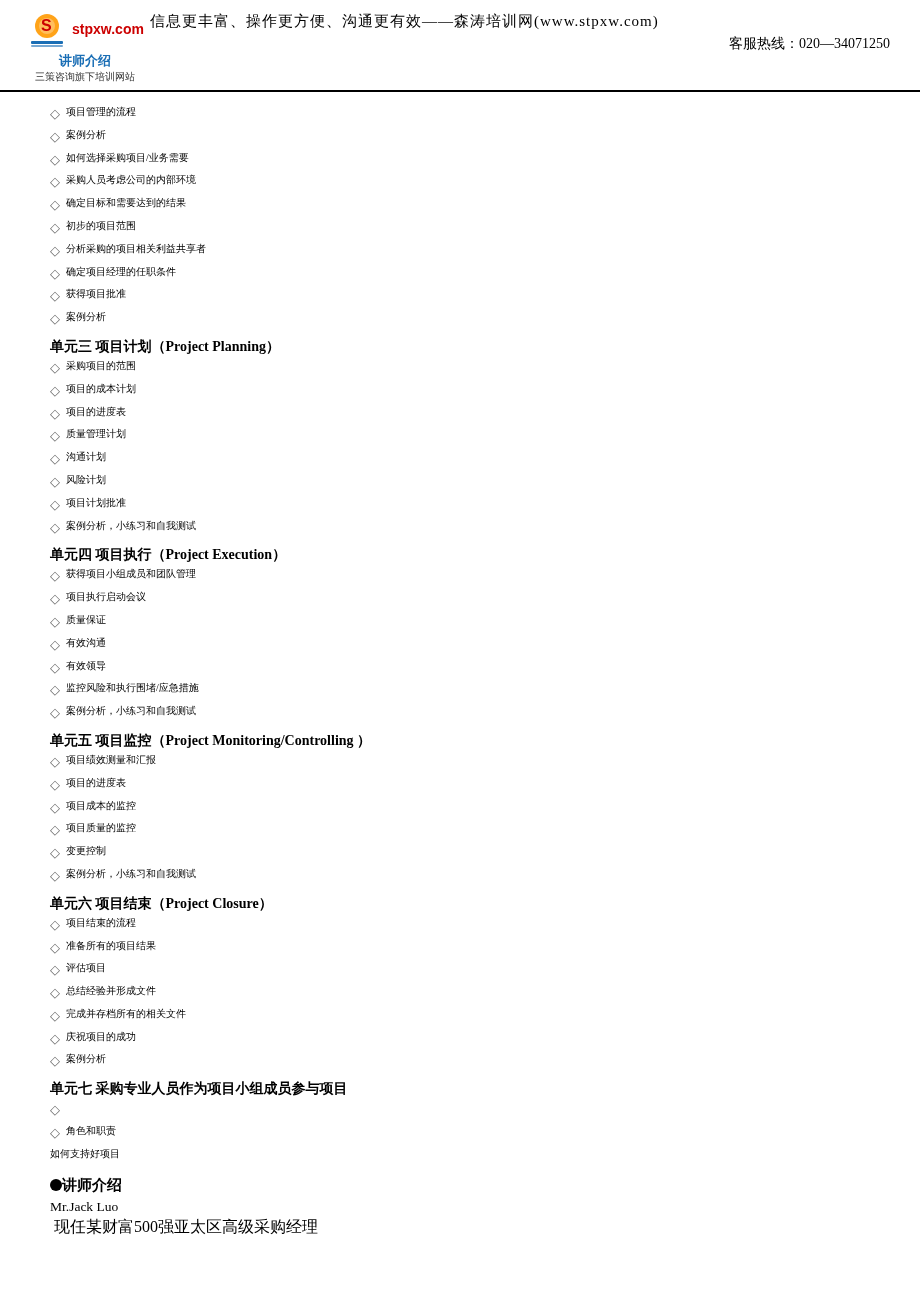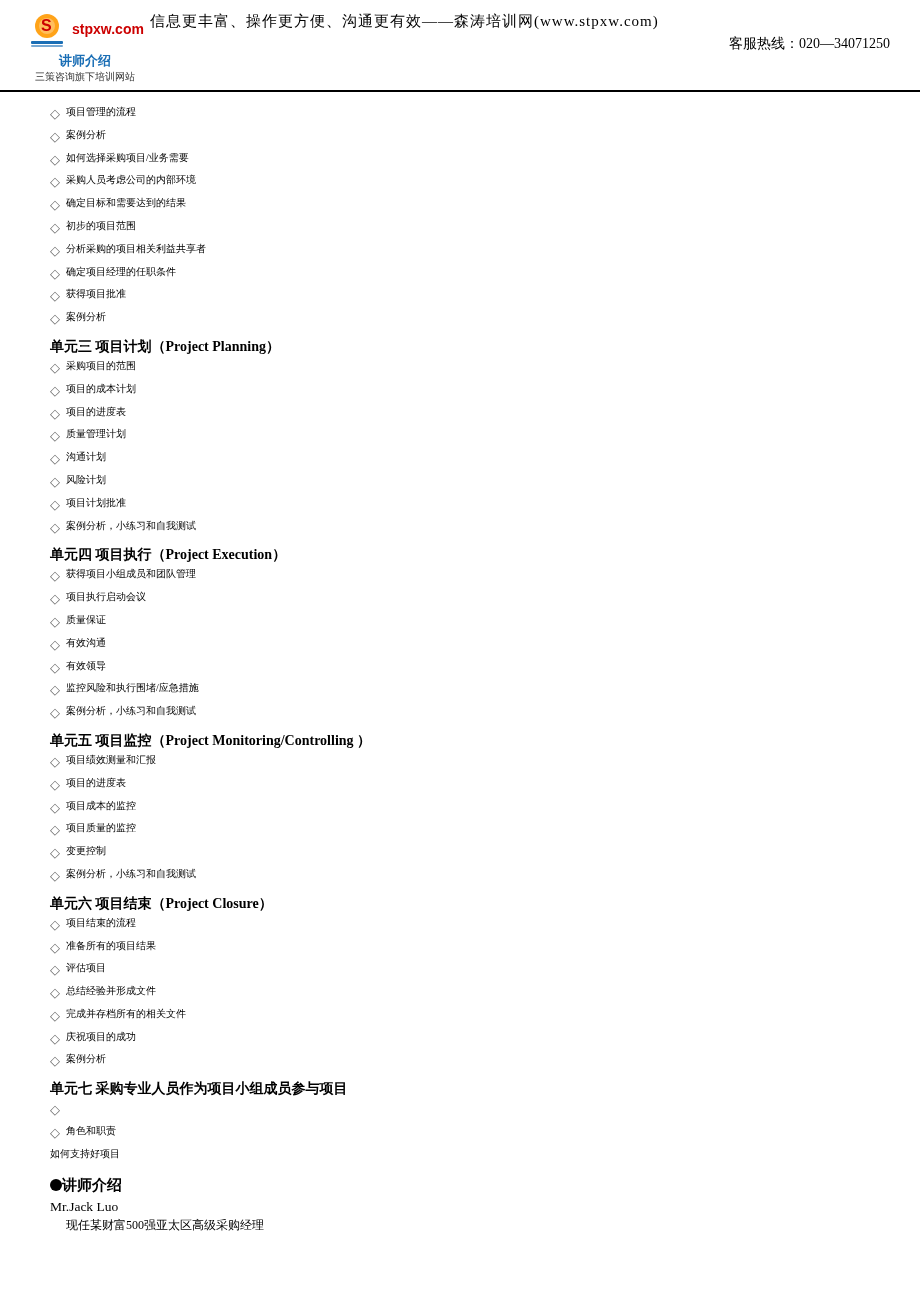--- a/index.html
+++ b/index.html
@@ -101,22 +101,22 @@
       height: 12px;
       background: #000;
       border-radius: 50%;
       flex-shrink: 0;
     }
     .instructor-name {
       font-size: 13.5px;
       margin: 2px 0;
     }
     .instructor-title {
-      font-size: 12px;
-      margin: 2px 16px;
+      font-size: 16px;
+      margin: 2px 4px;
     }
     
     .logo-svg {
       width: 42px;
       height: 42px;
     }
   </style>
 </head>
 <body>
 <div class="page">

